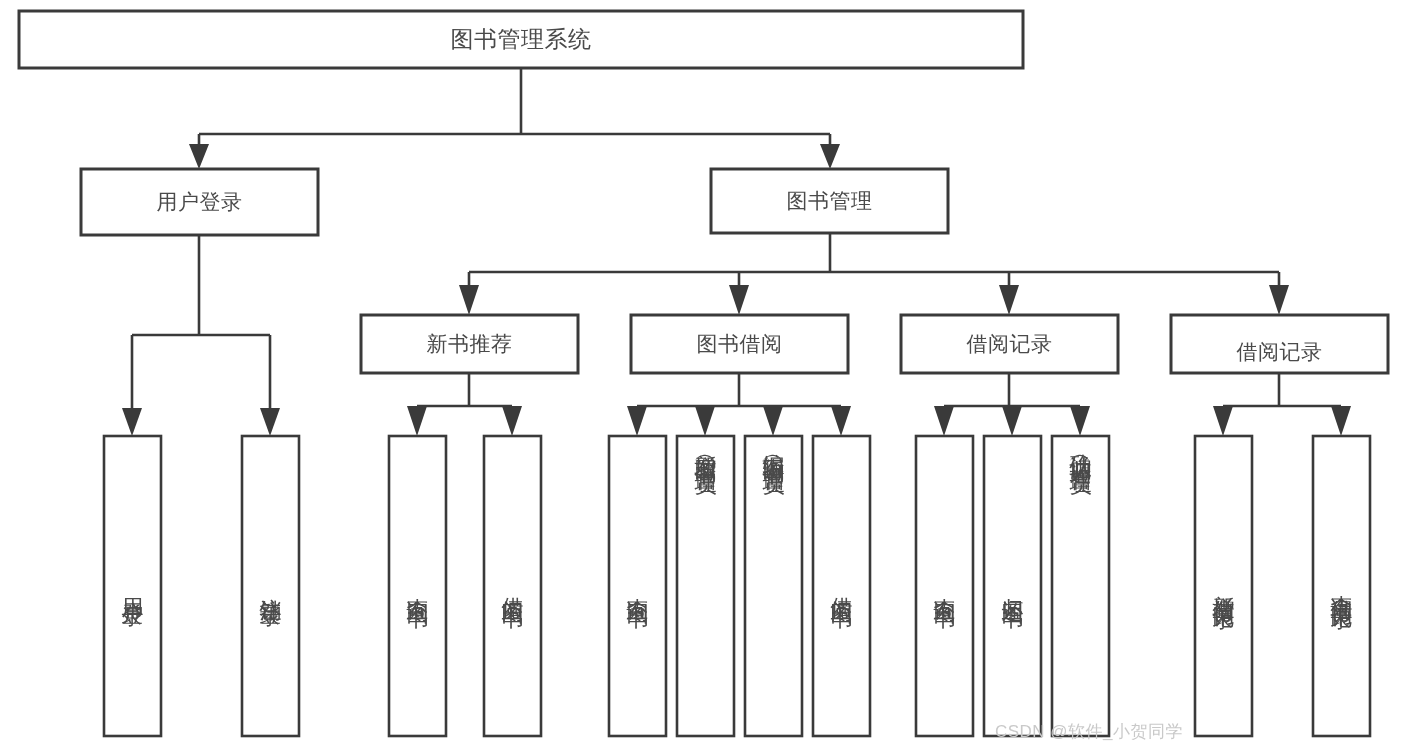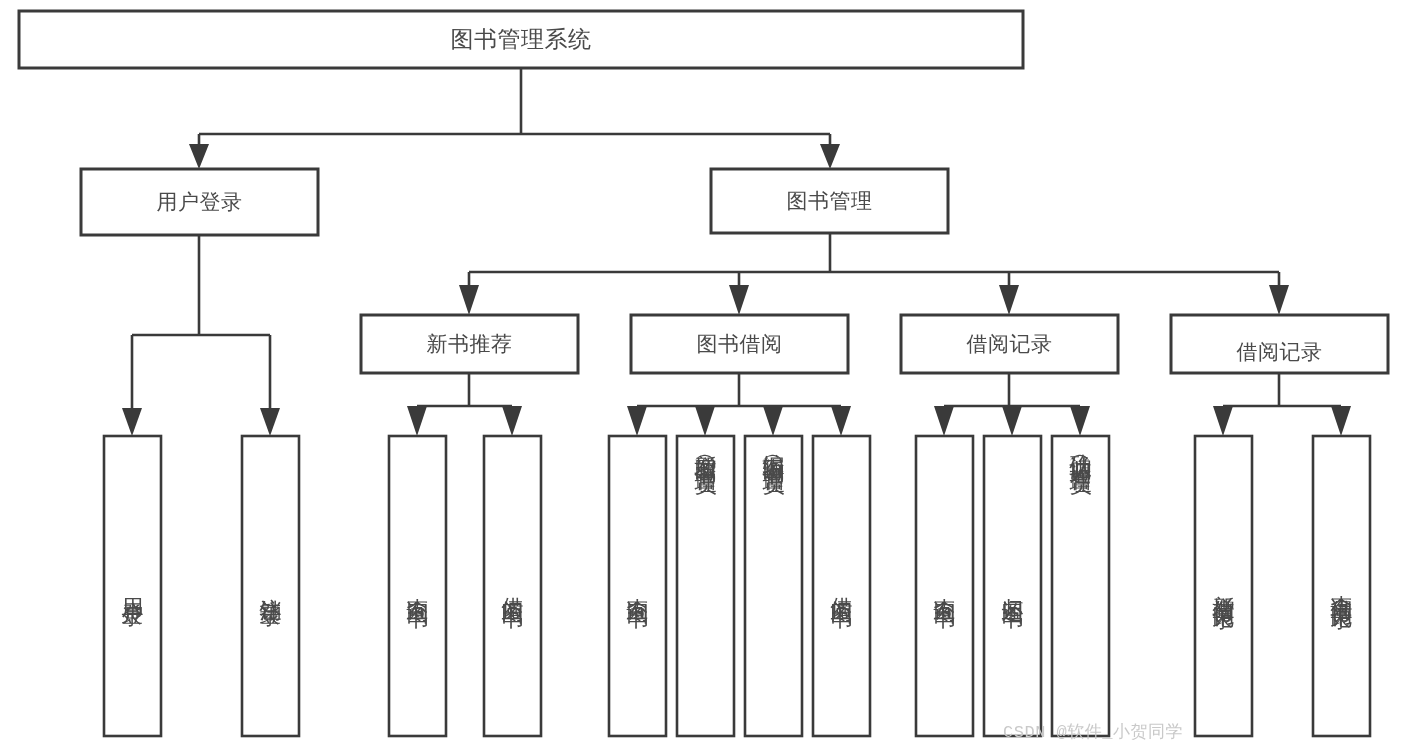--- a/index.html
+++ b/index.html
@@ -77,21 +77,21 @@
     white-space: nowrap;
   }
   .watermark {
     position: absolute;
     right: 9px;
     bottom: 4px;
     color: #c9c9c9;
     font-size: 17px;
     letter-spacing: 0.5px;
     white-space: nowrap;
-    font-family: Liberation Mono, monospace;
+    font-family: Liberation Sans, sans-serif;
   }
 </style>
 </head>
 <body>
 
 <div id="diagram-root">
 
   <svg class="diagram-canvas" viewBox="0 0 1405 747">
 
     <g>

